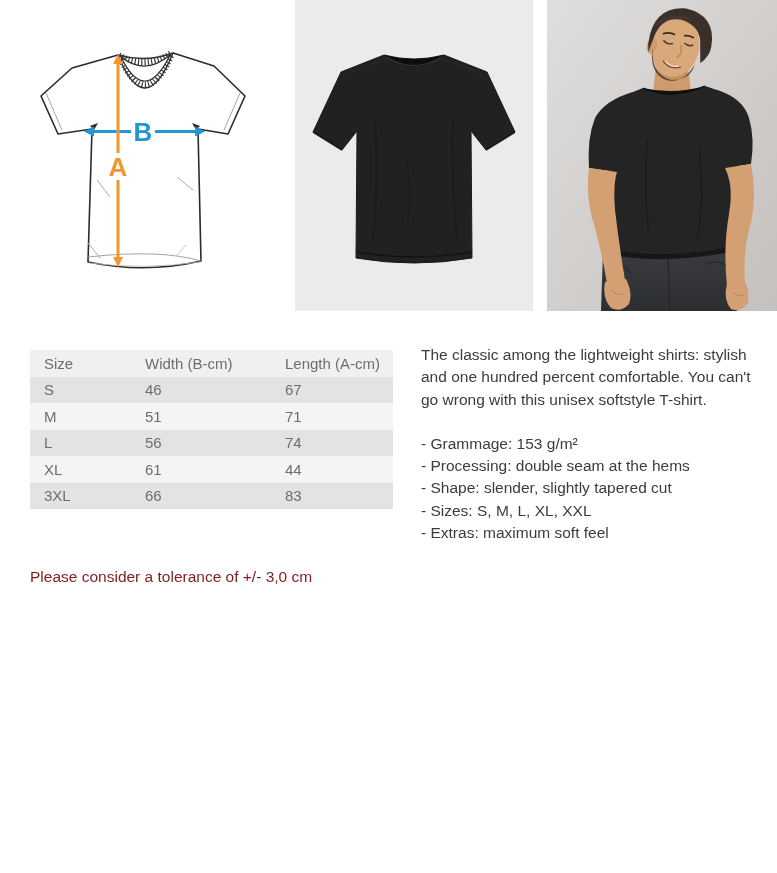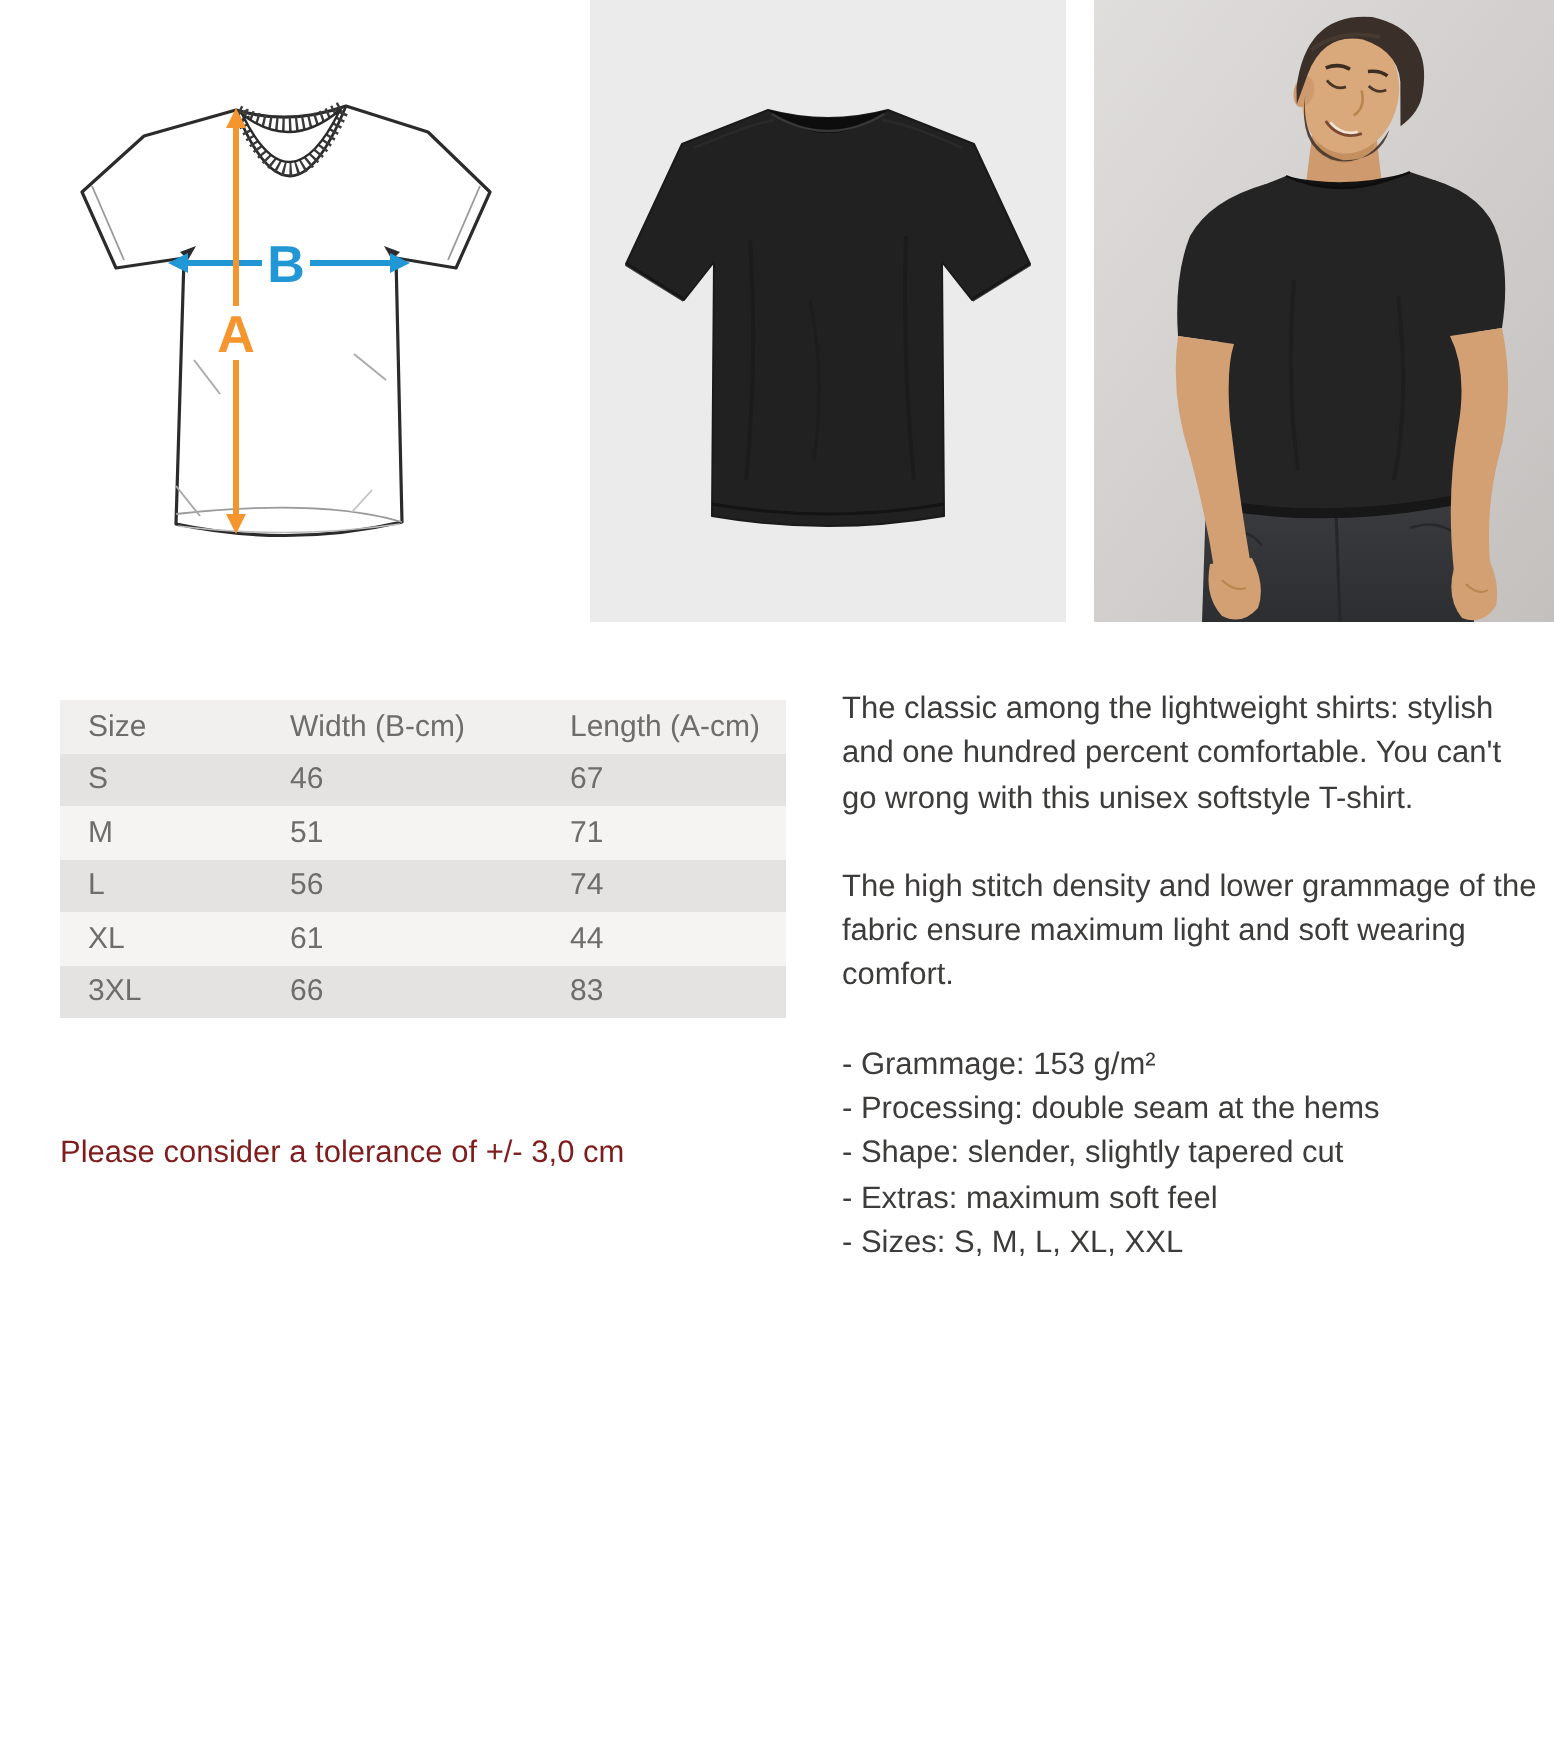--- a/index.html
+++ b/index.html
@@ -206,23 +206,22 @@
         <td>66</td>
         <td>83</td>
       </tr>
     </tbody>
   </table>
 
   <p class="tolerance">Please consider a tolerance of +/- 3,0 cm</p>
 
   <div class="description">
     <p>The classic among the lightweight shirts: stylish and one hundred percent comfortable. You can't go wrong with this unisex softstyle T-shirt.</p>
-    <p>The high stitch density and lower grammage of the fabric ensure maximum light and soft wearing comfort.</p>
     <div class="bullets">
       <div class="bullet-line">- Grammage: 153 g/m²</div>
       <div class="bullet-line">- Processing: double seam at the hems</div>
       <div class="bullet-line">- Shape: slender, slightly tapered cut</div>
+      <div class="bullet-line">- Sizes: S, M, L, XL, XXL</div>
       <div class="bullet-line">- Extras: maximum soft feel</div>
-      <div class="bullet-line">- Sizes: S, M, L, XL, XXL</div>
     </div>
   </div>
 
 </div>
 
 </body></html>

